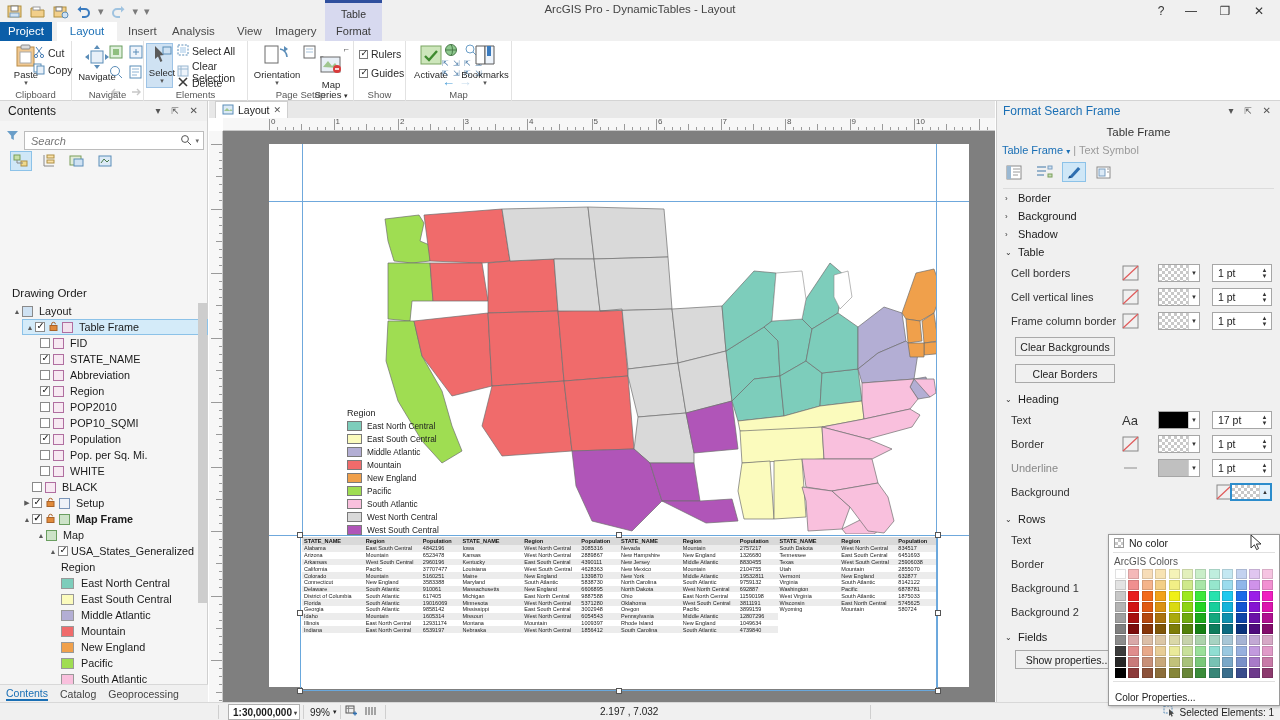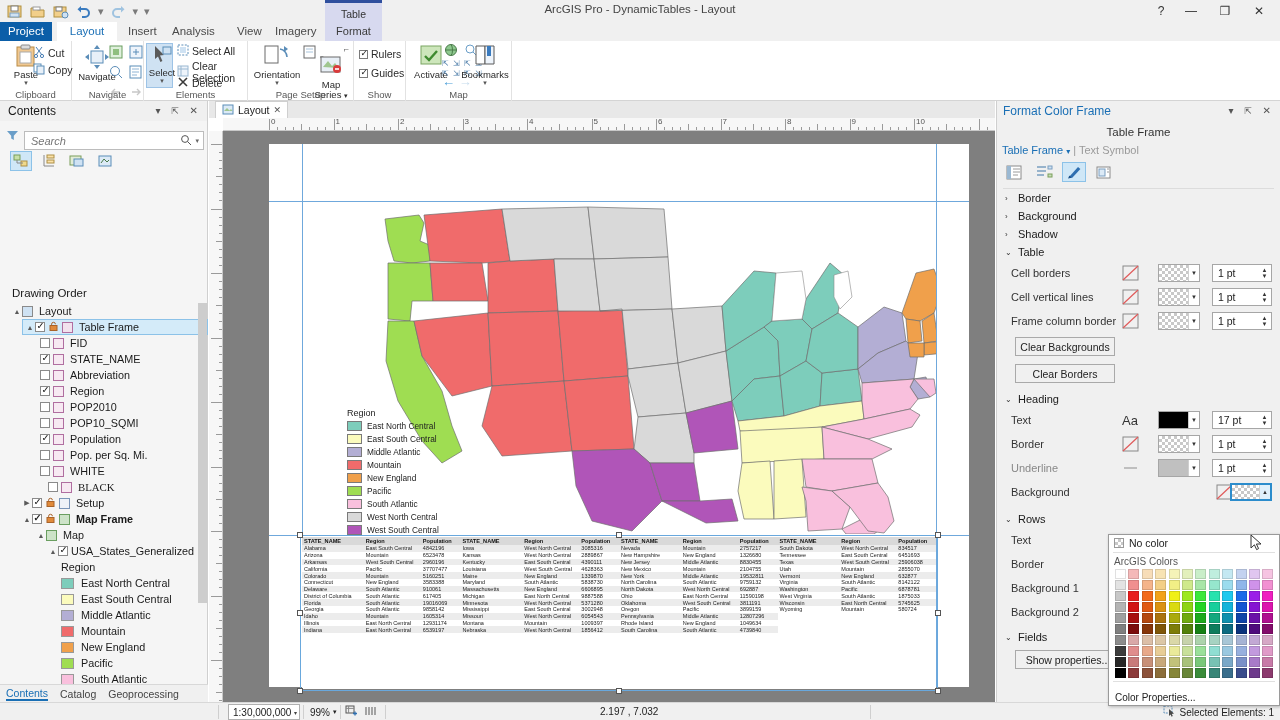--- a/index.html
+++ b/index.html
@@ -202,21 +202,21 @@
   .cd-lbl { font-size: 10px; color: #555; padding: 2px 0 2px 5px; }
   .cd-grid { display: grid; grid-template-columns: repeat(12, 12.4px); gap: 1px; padding-left: 6px; }
   .cd-cell { width: 11px; height: 10px; }
   .cd-props { position: absolute; bottom: 2px; left: 6px; font-size: 10px; color: #222; }
   .cursor-arrow { position: absolute; left: 1250px; top: 534px; z-index: 60; }
 
   
   .statusbar { position: absolute; left: 0; bottom: 0; width: 1280px; height: 18px; background: #f0f0f0;
                border-top: 1px solid #d8d8d8; }
   .sb-scale { position: absolute; left: 228px; top: 1px; width: 72px; height: 16px; border: 1px solid #b0b0b0;
-              background: #fff; font-size: 10px; display:flex;align-items:center; padding-left:4px; }
+              background: #fff; font-size: 10px; display:flex;align-items:center; padding-left:4px;font-weight:bold; }
   .sb-scale .dd { position: absolute; right: 2px; font-size: 6px; color: #444; }
   .sb-zoom { position: absolute; left: 310px; top: 1px; font-size: 10px; color: #222; display:flex; align-items:center; gap:3px; height:16px; }
   .sb-icons { position: absolute; left: 345px; top: 2px; display: flex; gap: 6px; align-items:center; height: 14px; }
   .sb-coords { position: absolute; left: 600px; top: 1px; font-size: 10px; color: #222; height:16px; line-height:16px; }
   .sb-sel { position: absolute; right: 6px; top: 1px; font-size: 10px; color: #222; display:flex; align-items:center; gap:4px; height:16px; }
   .vsep { position:absolute; width:1px; background:#cfcfcf; }
 </style>
 </head>
 <body>
 
@@ -600,21 +600,21 @@
       <div class="tocrow" style="padding-left:40px;">
         <span class="cbx"></span>
         <span class="swatch" style="background:#f7e9f2; border-color:#b06ea0;"></span>
         <span>Pop. per Sq. Mi.</span>
       </div>
       <div class="tocrow" style="padding-left:40px;">
         <span class="cbx"></span>
         <span class="swatch" style="background:#f7e9f2; border-color:#b06ea0;"></span>
         <span>WHITE</span>
       </div>
-      <div class="tocrow" style="padding-left:48px;font-family:Liberation Serif, serif;">
+      <div class="tocrow" style="padding-left:32px;">
         <span class="cbx"></span>
         <span class="swatch" style="background:#f7e9f2; border-color:#b06ea0;"></span>
         <span>BLACK</span>
       </div>
 
       <div class="tocrow" style="padding-left:22px;">
         <span class="twisty">▶</span>
         <span class="cbx on"></span>
         <span style="margin-right:3px;"><svg width="11" height="11" viewBox="0 0 11 11">
               <rect x="2" y="4.5" width="7" height="5" fill="#e08a3a" stroke="#a8632a"></rect>
@@ -1322,21 +1322,21 @@
         <div class="handle" style="left:666px; top:466px;"></div>
         <div class="handle" style="left:28px; top:544px;"></div>
         <div class="handle" style="left:347px; top:544px;"></div>
         <div class="handle" style="left:666px; top:544px;"></div>
       </div>
     </div>
   </div>
 
   <div class="rightpane">
     <div class="rp-title">
-      <span>Format Color Frame</span>
+      <span>Format Search Frame</span>
       <span class="ctrls">
         <span>▾</span>
         <span style="font-size:9px;">⇱</span>
         <span>✕</span>
       </span>
     </div>
     <div class="rp-sub">Table Frame</div>
     <div class="rp-crumb">
       <span>Table Frame</span>
       <span style="font-size:8px;">▾</span>

